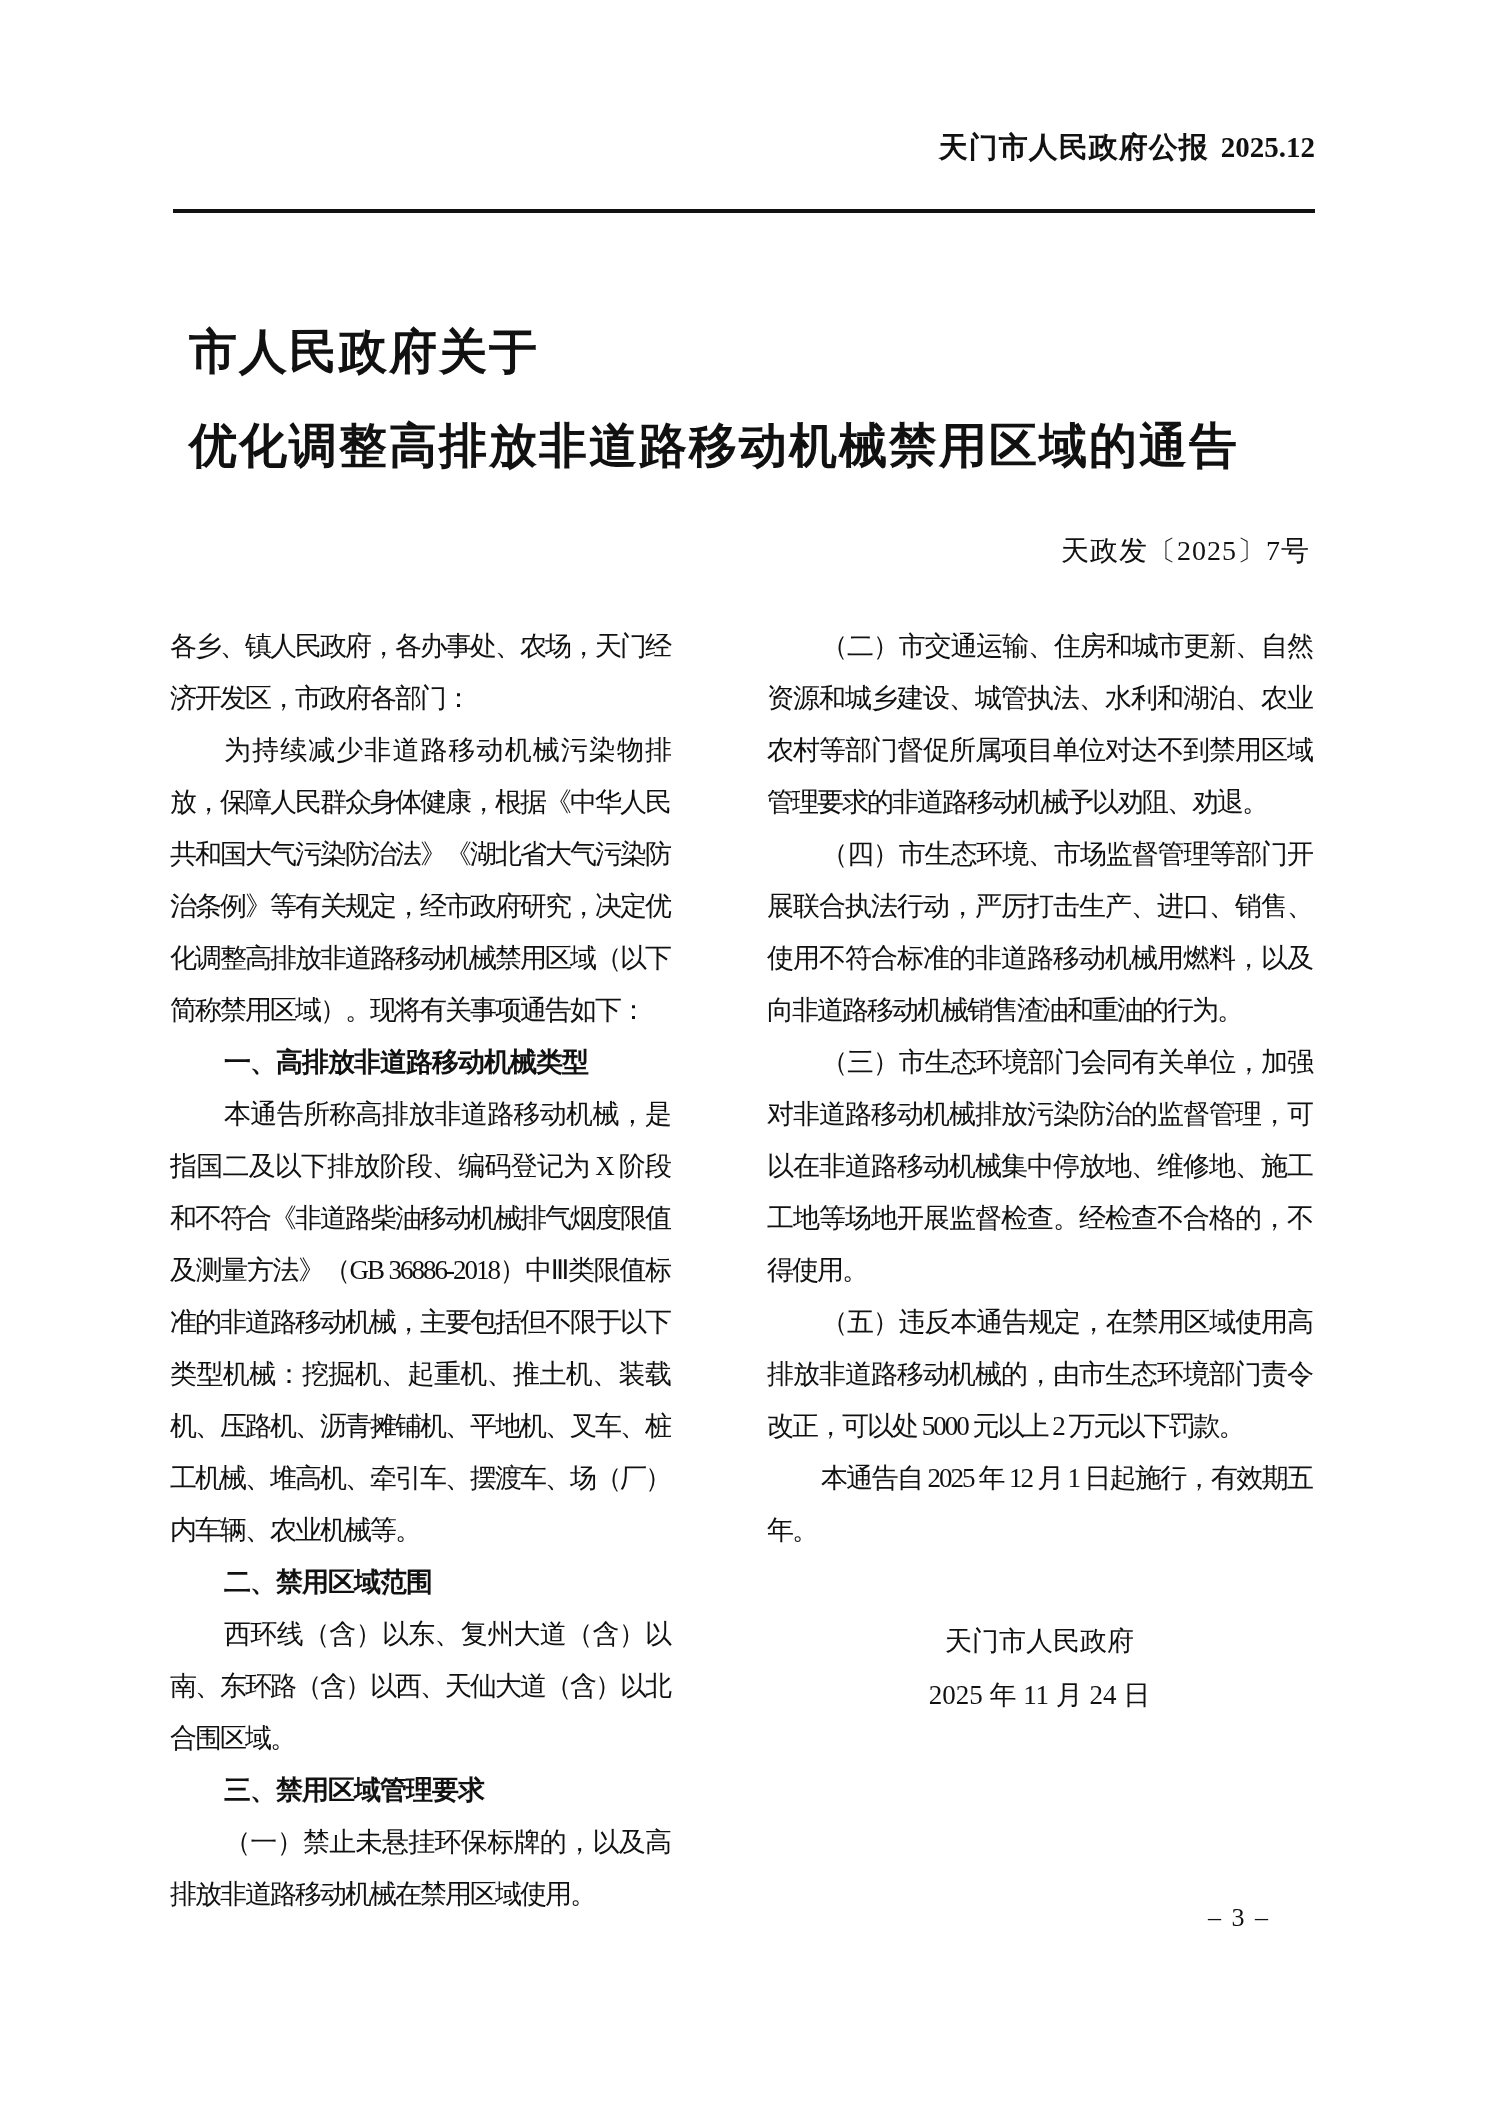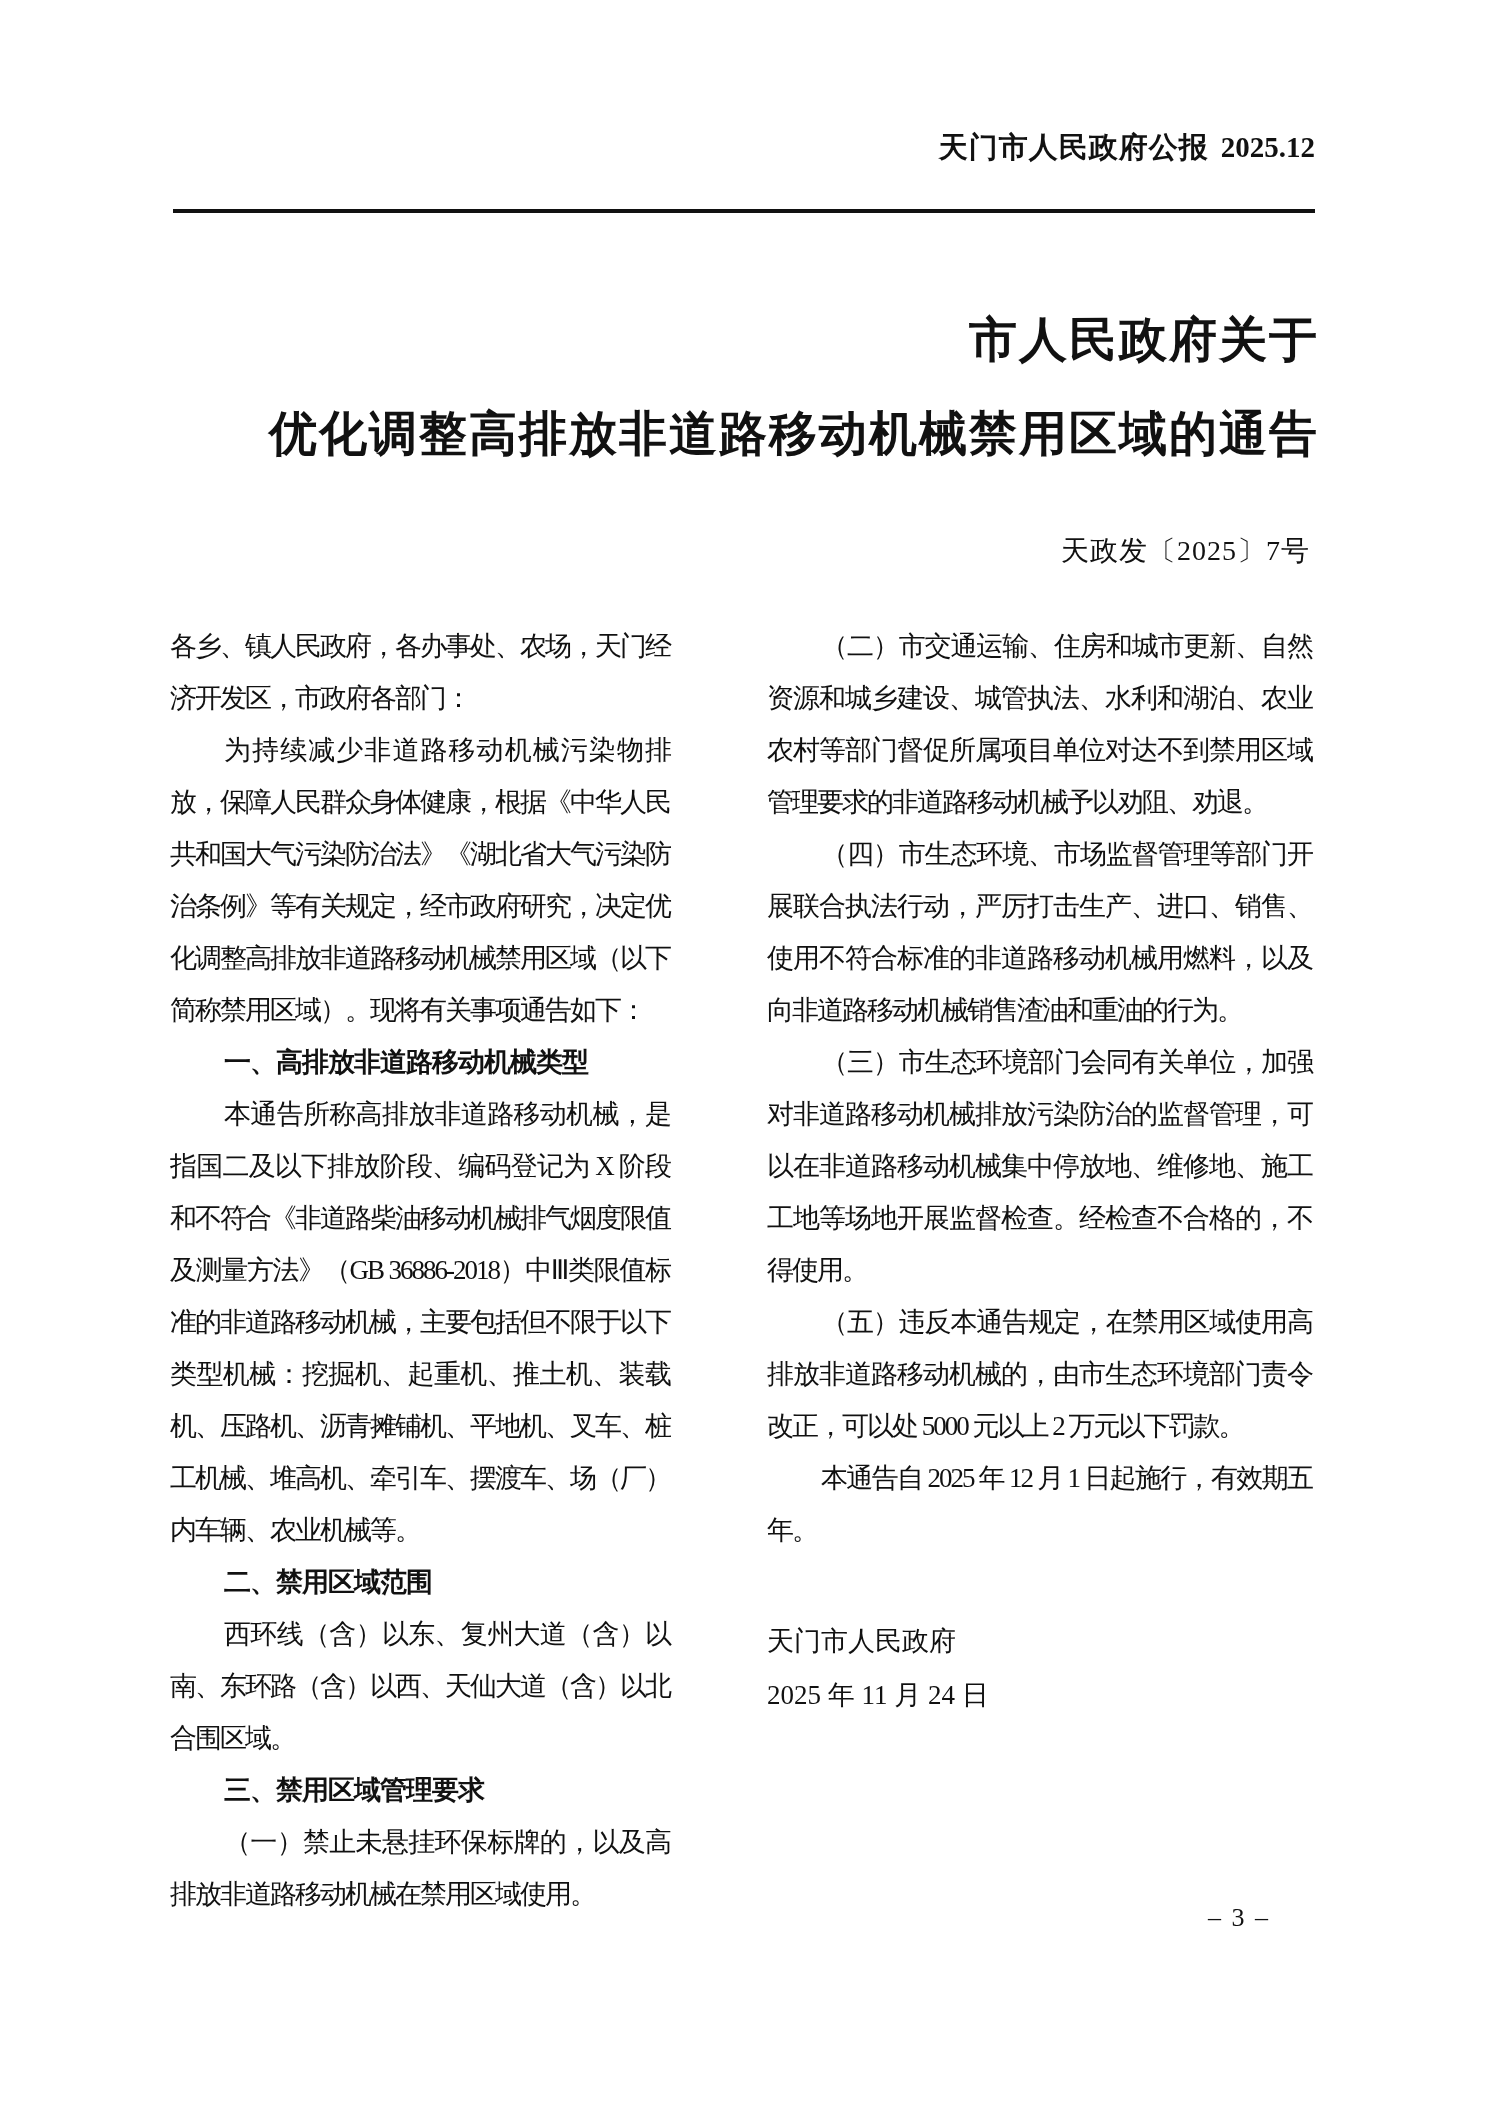--- a/index.html
+++ b/index.html
@@ -42,22 +42,22 @@
     top: 209px;
     height: 4px;
     background: #111111;
   }
   
   .title {
     position: absolute;
     left: 173px;
     width: 1142px;
     top: 312px;
-    margin: 4px;
-    text-align: right;
+    margin: 16px;
+    text-align: left;
     font-size: 48px;
     font-weight: bold;
     line-height: 1;
     letter-spacing: 2px;
   }
   .title .line2 {
     margin-top: 46px;
   }
   
   .docnum {
@@ -89,21 +89,21 @@
   }
   .para.indent { text-indent: 2em; }
   .para.heading {
     font-family: "Liberation Sans", sans-serif;
     font-weight: bold;
     letter-spacing: -1px;
   }
   
   .signature {
     margin-top: 58px;
-    text-align: left;
+    text-align: center;
     font-size: 27px;
     line-height: 54px;
     letter-spacing: 0;
   }
   
   .page-number {
     position: absolute;
     top: 1903px;
     left: 1208px;
     font-size: 26px;

